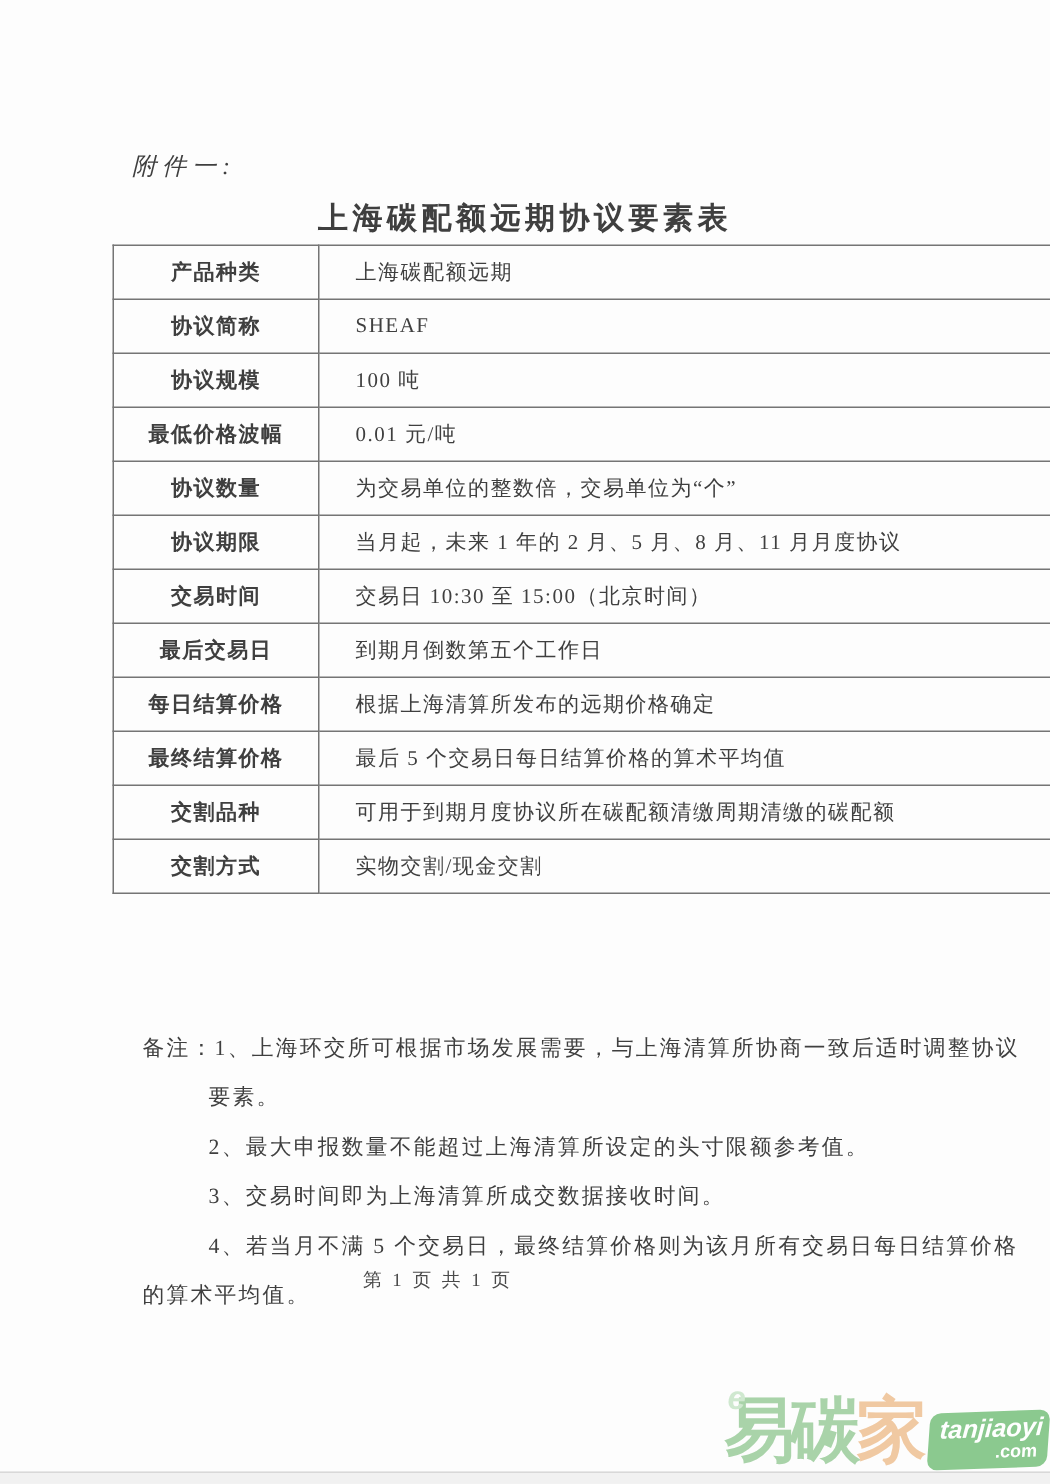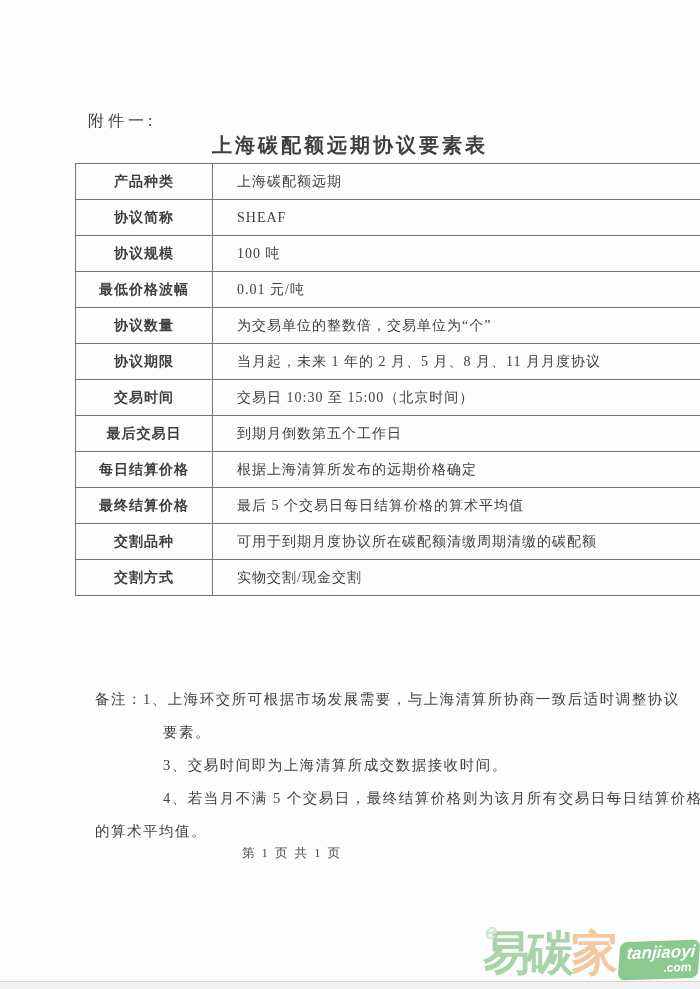--- a/index.html
+++ b/index.html
@@ -6,22 +6,22 @@
   .page{
     position:relative;
     width:700px;height:989px;
     margin:0 auto;
     background:#fdfdfd;
     font-family:"Liberation Serif","DejaVu Serif",serif;
     color:#3f3f3f;
     overflow:hidden;
   }
   .attachment{
-    position:absolute;left:88px;top:111px;
-    font-size:16px;letter-spacing:4px;
+    position:absolute;left:88px;top:101px;
+    font-size:16px;letter-spacing:4px;font-style:italic;
   }
   .doc-title{
     position:absolute;left:0;top:132px;width:700px;
     text-align:center;font-size:20px;font-weight:bold;letter-spacing:3px;
   }
   table.spec{
     position:absolute;left:75px;top:163px;
     width:654px;border-collapse:collapse;
     font-size:14px;
   }
@@ -36,21 +36,21 @@
   td.val{
     padding-left:24px;text-align:left;
   }
   .notes{
     position:absolute;left:95px;top:683px;width:530px;
     font-size:14.5px;letter-spacing:1.5px;
   }
   .note-line{
     height:33px;line-height:33px;white-space:nowrap;
   }
-  .note-line.indent{margin-left:68px;}
+  .note-line.indent{margin-left:44px;}
   .page-footer{
     position:absolute;left:0;top:845px;width:584px;
     text-align:center;font-size:12.5px;letter-spacing:2px;color:#4a4a4a;
   }
   .scan-edge{
     position:absolute;left:0;bottom:0;width:700px;height:7px;
     background:#f1f1f1;border-top:1px solid #d8d8d8;
   }
   .watermark{
     position:absolute;left:483px;top:925px;
@@ -140,20 +140,21 @@
       <tr>
         <td class="lbl">交割方式</td>
         <td class="val">实物交割/现金交割</td>
       </tr>
     </tbody>
   </table>
 
   <div class="notes">
     <div class="note-line">备注：1、上海环交所可根据市场发展需要，与上海清算所协商一致后适时调整协议</div>
     <div class="note-line indent">要素。</div>
+    <div class="note-line indent">2、最大申报数量不能超过上海清算所设定的头寸限额参考值。</div>
     <div class="note-line indent">3、交易时间即为上海清算所成交数据接收时间。</div>
     <div class="note-line indent">4、若当月不满 5 个交易日，最终结算价格则为该月所有交易日每日结算价格</div>
     <div class="note-line">的算术平均值。</div>
   </div>
 
   <div class="page-footer">第 1 页 共 1 页</div>
 
   <div class="watermark">
     <span class="wm-swirl">e</span>
     <span class="wm-char" id="wm-c0" style="color: rgb(169, 211, 169);">易</span>

